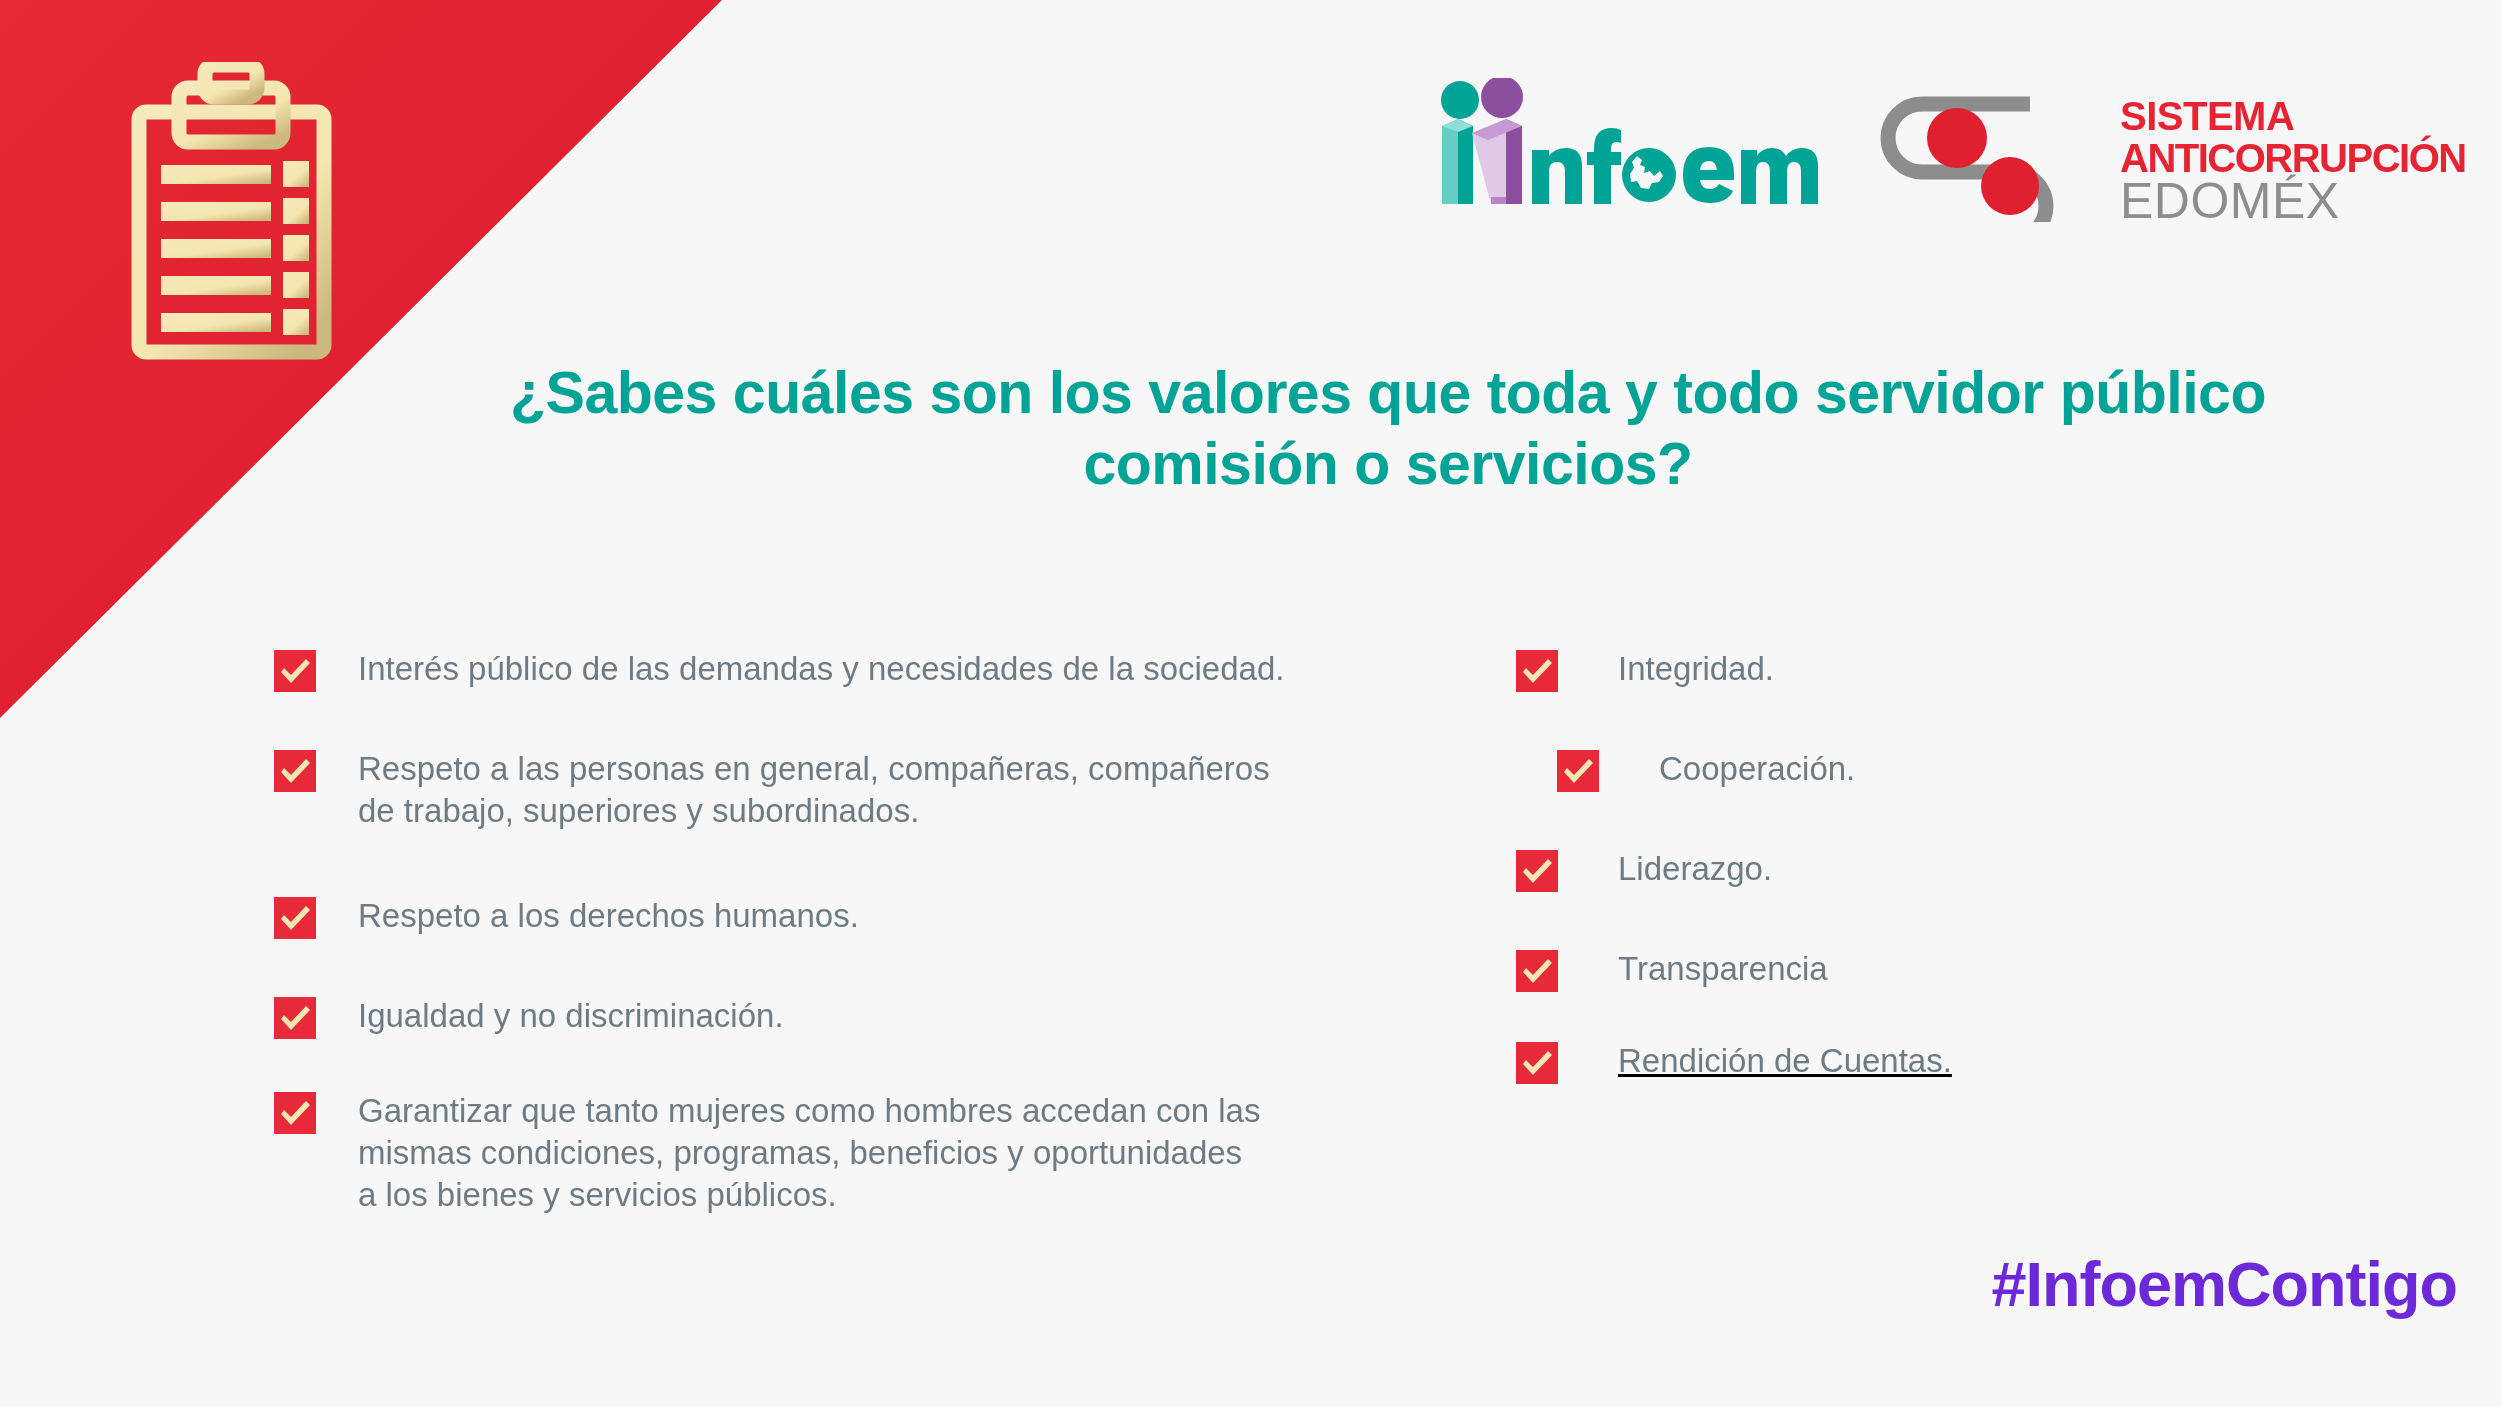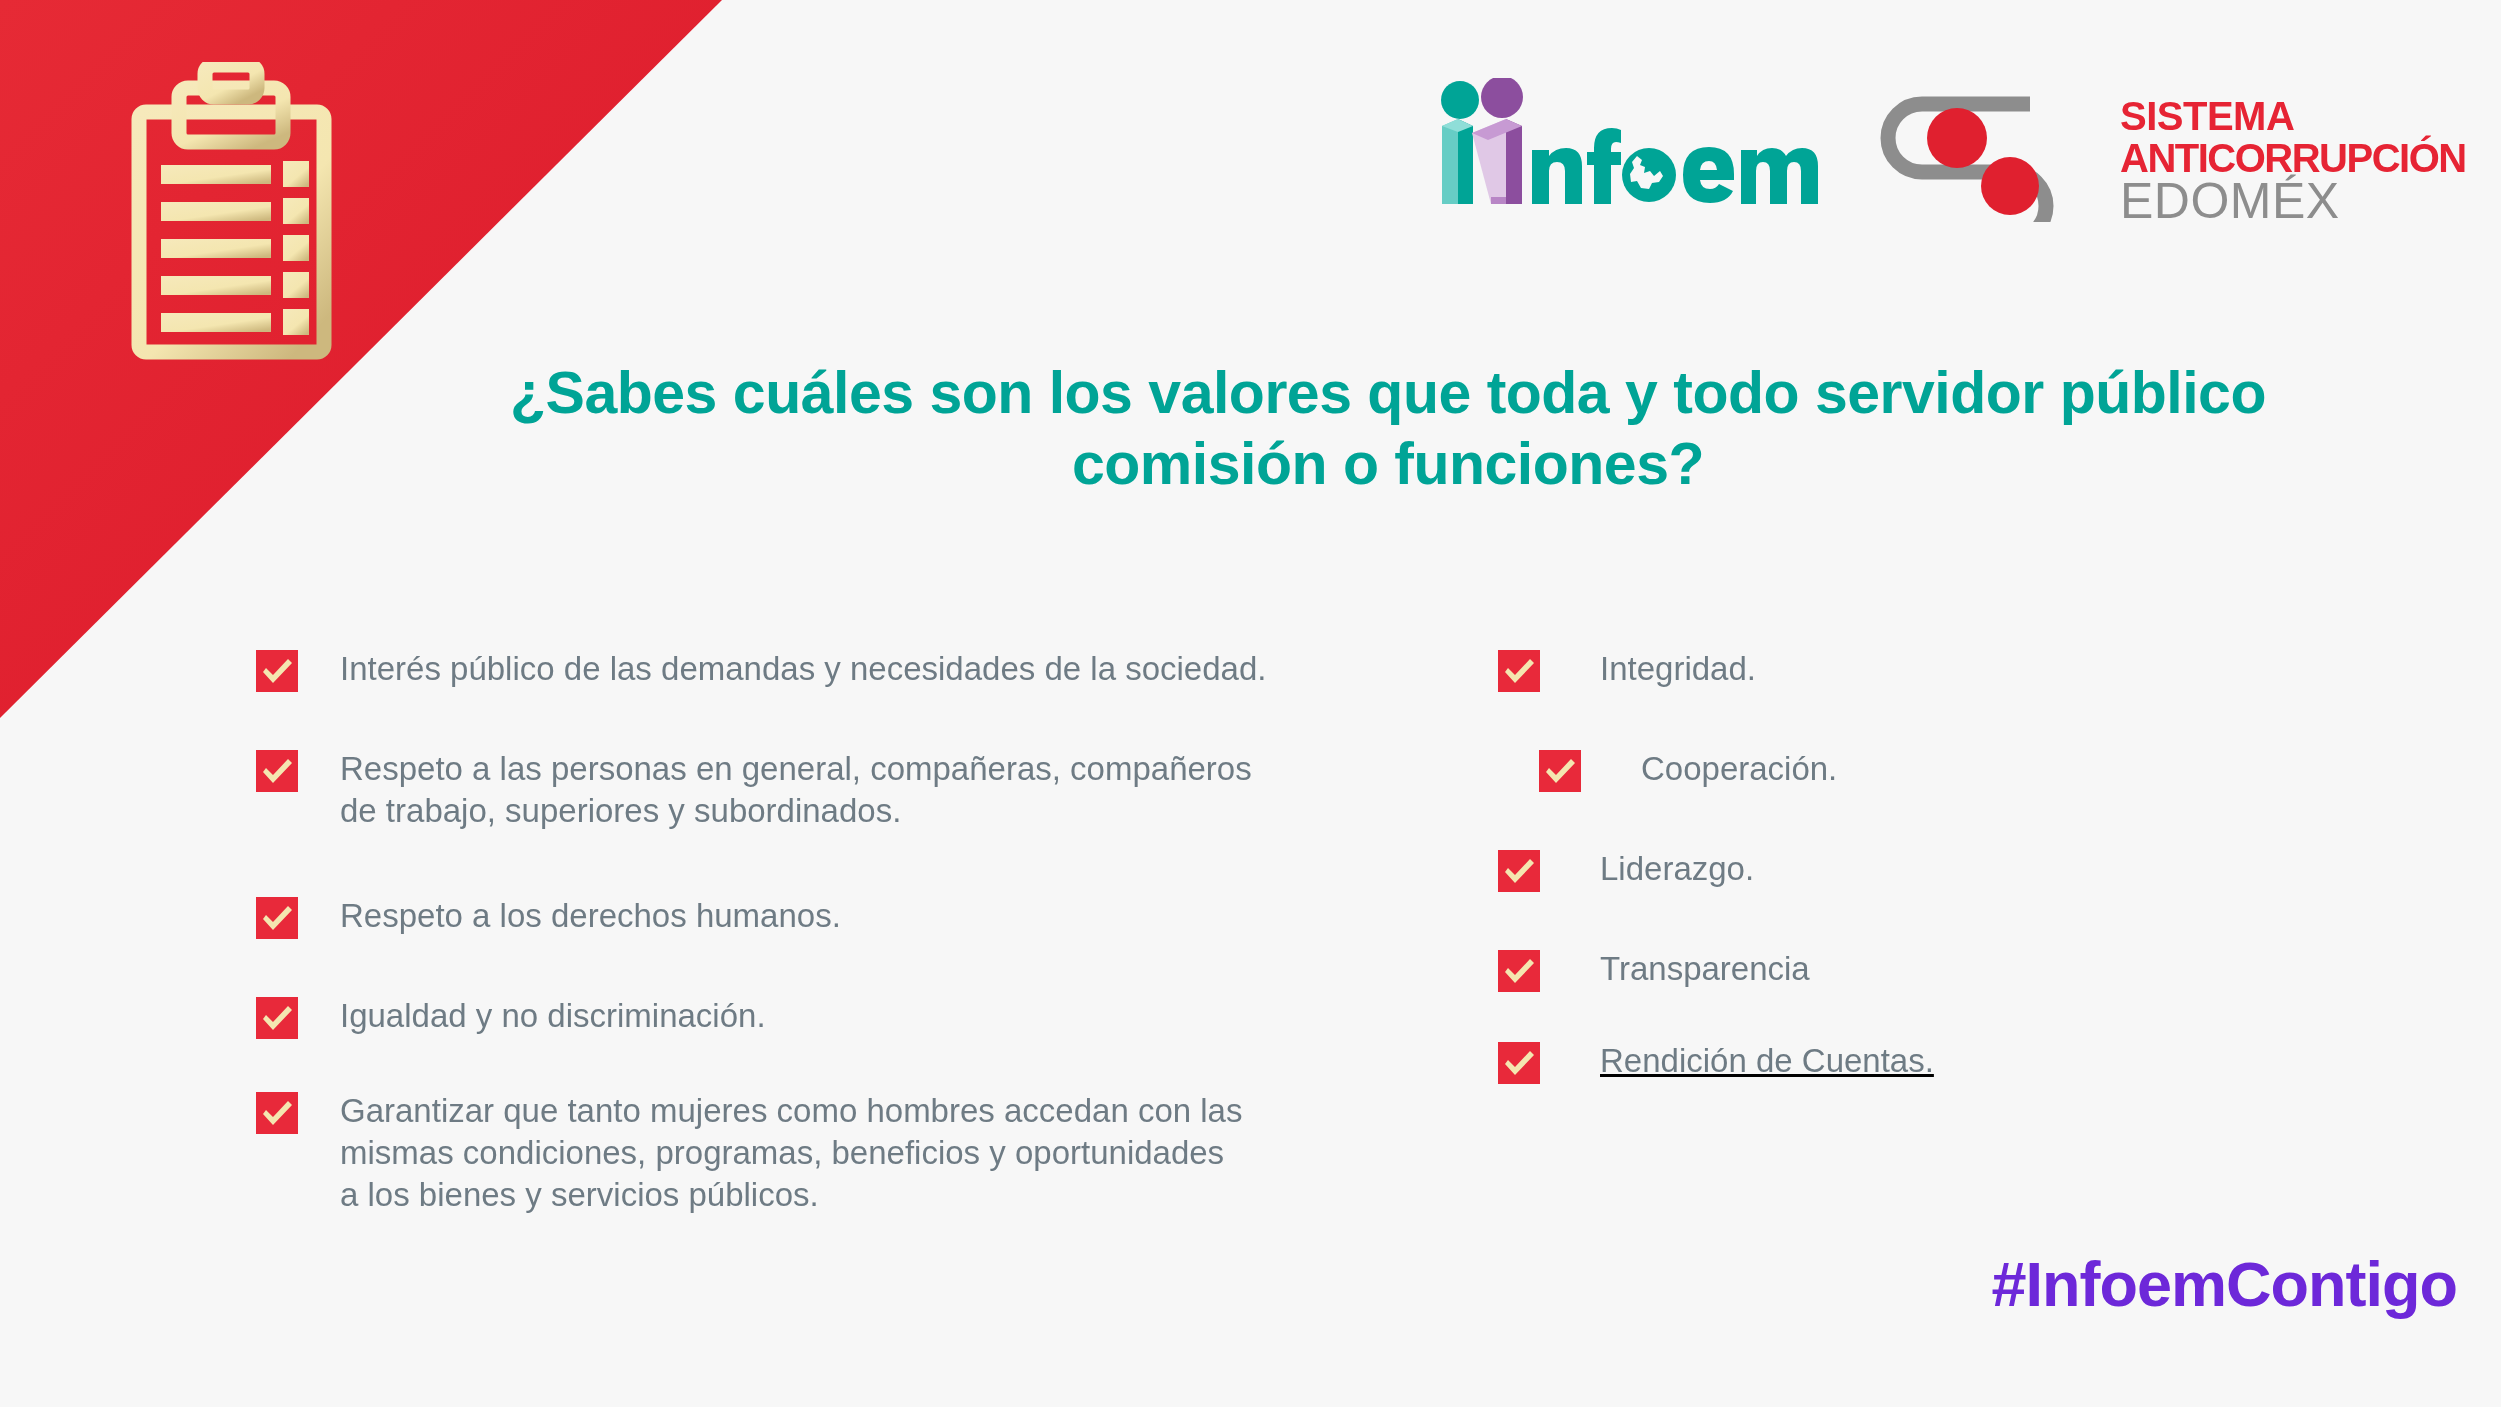--- a/index.html
+++ b/index.html
@@ -43,20 +43,21 @@
   .heading span{ display:block; white-space:nowrap; }
 
   
   .col{ position:absolute; }
   .col-left { left:256px; top:648px; width:1140px; }
   .col-right{ left:1498px; top:648px; width:760px; }
 
   .item{
     display:flex;
     align-items:flex-start;
+    margin-left:18px;
   }
   .col-left  .item{ margin-bottom:0; }
 
   .cbx{
     flex:0 0 auto;
     width:42px; height:42px;
     background:#e8293a;
     position:relative;
     margin-top:2px;
   }
@@ -175,21 +176,21 @@
     </g>
 
     <text x="258" y="48" fill="#e62434" font-family="'Liberation Sans', sans-serif" font-size="40" font-weight="bold" letter-spacing="-0.5">SISTEMA</text>
     <text x="258" y="90" fill="#e62434" font-family="'Liberation Sans', sans-serif" font-size="40" font-weight="bold" letter-spacing="-1.5">ANTICORRUPCIÓN</text>
     <text x="258" y="136" fill="#8d8d8d" font-family="'Liberation Sans', sans-serif" font-size="50" letter-spacing="0.5">EDOMÉX</text>
   </svg>
 </div>
 
 <h1 class="heading">
   <span>¿Sabes cuáles son los valores que toda y todo servidor público</span>
-  <span>comisión o funciones?</span>
+  <span>comisión o servicios?</span>
 </h1>
 
 <div class="col col-left" id="col-left">
     <div class="item" style="position: absolute; top: 0px;">
       <span class="cbx">
         <svg width="42" height="42" viewBox="0 0 42 42">
           <path d="M7,22 L10,18 L17,25 L32,9 L36,13 L17,33 Z" fill="#f4e6b0"></path>
         </svg>
       </span>
       <span class="itxt">Interés público de las demandas y necesidades de la sociedad.</span>

